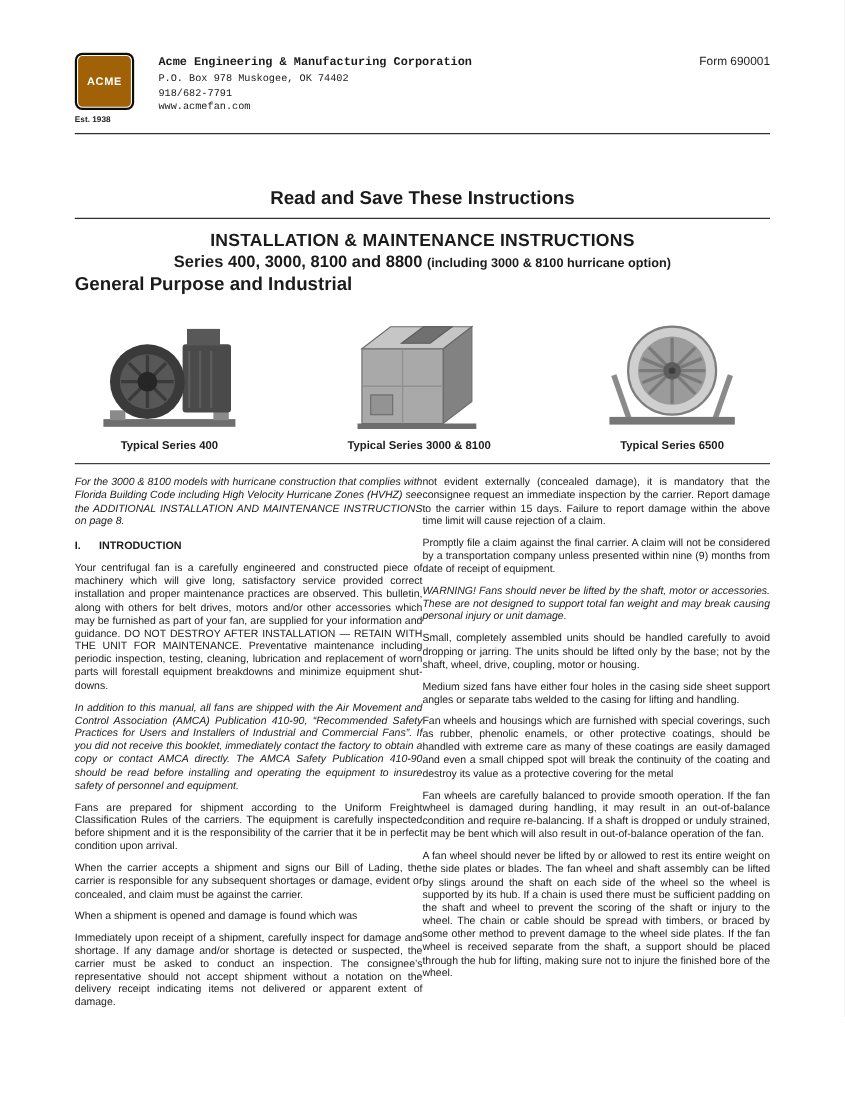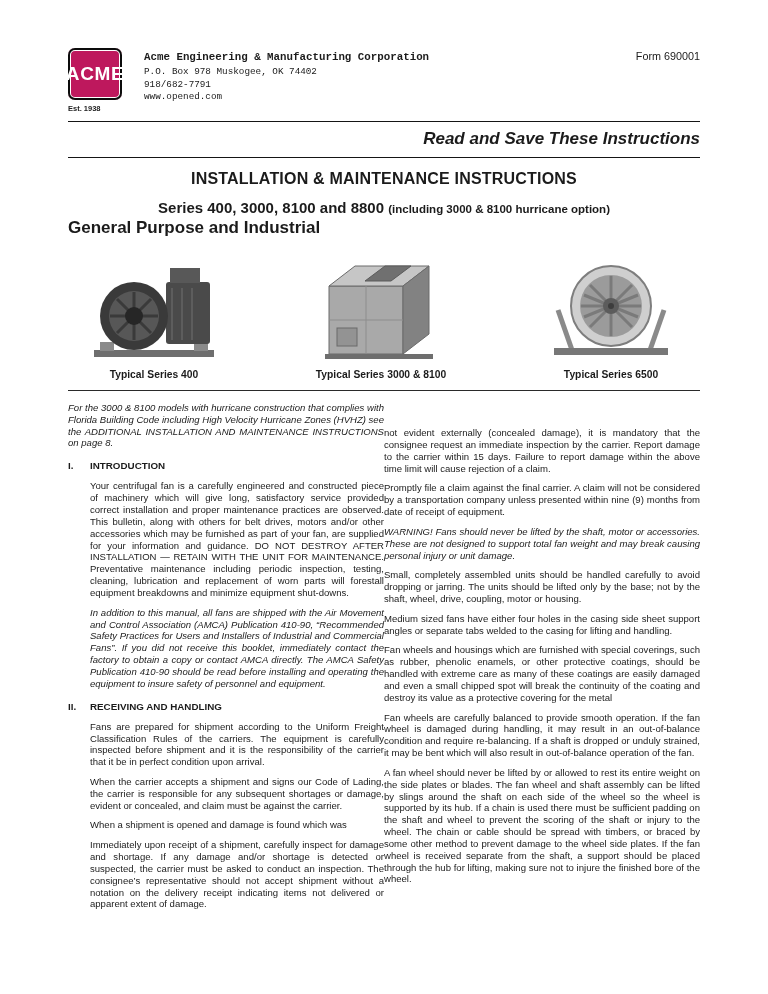--- a/index.html
+++ b/index.html
@@ -3,51 +3,51 @@
 <meta charset="utf-8">
 <style>
   * { margin:0; padding:0; box-sizing:border-box; }
   html,body { background:#d9d9d9; }
   body { font-family:"Liberation Sans", sans-serif; color:#1b1b1b; }
   .page { width:768px; height:994px; margin:0 auto; background:#ffffff; padding:48px 68px 16px 68px; overflow:hidden; position:relative; }
 
   
   .header { display:flex; align-items:flex-start; }
   .logo-col { width:64px; margin-right:12px; flex:0 0 auto; }
-  .logo { width:54px; height:52px; background:#be185d; color:#ffffff; border-radius:7px;
+  .logo { width:54px; height:52px; background:#a16207; color:#ffffff; border-radius:7px;
           display:flex; align-items:center; justify-content:center;
-          font-weight:bold; font-size:19px; letter-spacing:0.6px;
+          font-weight:bold; font-size:10px; letter-spacing:0.6px;
           box-shadow:inset 0 0 0 2px #0c0c0c, inset 0 0 0 3px #ffffff; }
   .est { font-size:7.5px; font-weight:bold; margin-top:4px; color:#222; }
   .company-block { font-size:9.3px; line-height:1.32; padding-top:2px;font-family:Liberation Mono, monospace; }
   .company-name { font-size:10.8px; font-weight:bold; margin-bottom:2px; }
   .form-number { margin-left:auto; font-size:10.8px; padding-top:2px; }
 
   
   .rule { border:none; border-top:1.4px solid #151515; }
   .rule-header { margin-top:8px; }
   .rule-thin { border-top:1px solid #2a2a2a; margin-top:10px; }
 
   
-  .read-save { text-align:right; font-weight:bold; font-style:italic; font-size:17px; padding:7px 0 8px 0; }
+  .read-save { text-align:center; font-weight:bold; font-size:17px; padding:7px 0 8px 0;margin-top:41px; }
   .main-title { text-align:center; font-weight:bold; font-size:16px; margin-top:12px; letter-spacing:0.2px; }
-  .series-line { text-align:center; font-weight:bold; font-size:15px; margin-top:11px; }
+  .series-line { text-align:center; font-weight:bold; font-size:15px; margin-top:1px; }
   .series-note { font-size:11.5px; }
   .gp-title { text-align:left; font-weight:bold; font-size:17px; margin-top:2px; }
 
   
   .figures { display:flex; justify-content:space-between; align-items:flex-end; margin:16px 22px 0 22px; }
   .fig { display:flex; flex-direction:column; align-items:center; }
   .figcap { font-size:10.3px; font-weight:bold; margin-top:7px; white-space:nowrap; }
 
   
-  .columns { display:flex; margin-top:11px; font-size:9.55px; line-height:1.24; text-align:justify;align-items:center; }
+  .columns { display:flex; margin-top:11px; font-size:9.55px; line-height:1.24; text-align:justify; }
   .col { flex:1 1 0; min-width:0; }
   .para { margin-bottom:8px; }
-  .ind { margin-left:22px; }
+  .ind { }
   .italic { font-style:italic; }
   .sec-head { display:flex; font-weight:bold; font-size:9.8px; margin:11px 0 8px 0; }
   .sec-num { width:22px; flex:0 0 auto; }
   .note { margin-bottom:10px; }
 </style>
 </head>
 <body>
 
 <div class="page">
 
@@ -55,21 +55,21 @@
     <div class="logo-col">
       <div class="logo">
         <span>ACME</span>
       </div>
       <div class="est">Est. 1938</div>
     </div>
     <div class="company-block">
       <div class="company-name">Acme Engineering &amp; Manufacturing Corporation</div>
       <div class="company-line">P.O. Box 978 Muskogee, OK  74402</div>
       <div class="company-line">918/682-7791</div>
-      <div class="company-line">www.opened.com</div>
+      <div class="company-line">www.acmefan.com</div>
     </div>
     <div class="form-number">Form 690001</div>
   </div>
 
   <hr class="rule rule-header">
   <div class="read-save">Read and Save These Instructions</div>
   <hr class="rule">
 
   <div class="main-title">INSTALLATION &amp; MAINTENANCE INSTRUCTIONS</div>
   <div class="series-line">
@@ -147,26 +147,22 @@
     <div class="col">
       <p class="para note italic">For the 3000 &amp; 8100 models with hurricane construction that complies with Florida Building Code including High Velocity Hurricane Zones (HVHZ) see the ADDITIONAL INSTALLATION AND MAINTENANCE INSTRUCTIONS on page 8.</p>
 
       <div class="sec-head">
         <span class="sec-num">I.</span>
         <span class="sec-title">INTRODUCTION</span>
       </div>
       <p class="para ind">Your centrifugal fan is a carefully engineered and constructed piece of machinery which will give long, satisfactory service provided correct installation and proper maintenance practices are observed. This bulletin, along with others for belt drives, motors and/or other accessories which may be furnished as part of your fan, are supplied for your information and guidance. DO NOT DESTROY AFTER INSTALLATION — RETAIN WITH THE UNIT FOR MAINTENANCE. Preventative maintenance including periodic inspection, testing, cleaning, lubrication and replacement of worn parts will forestall equipment breakdowns and minimize equipment shut-downs.</p>
       <p class="para ind italic">In addition to this manual, all fans are shipped with the Air Movement and Control Association (AMCA) Publication 410-90, “Recommended Safety Practices for Users and Installers of Industrial and Commercial Fans”. If you did not receive this booklet, immediately contact the factory to obtain a copy or contact AMCA directly. The AMCA Safety Publication 410-90 should be read before installing and operating the equipment to insure safety of personnel and equipment.</p>
 
-      <div class="sec-head">
-        <span class="sec-num">II.</span>
-        <span class="sec-title">RECEIVING AND HANDLING</span>
-      </div>
       <p class="para ind">Fans are prepared for shipment according to the Uniform Freight Classification Rules of the carriers. The equipment is carefully inspected before shipment and it is the responsibility of the carrier that it be in perfect condition upon arrival.</p>
-      <p class="para ind">When the carrier accepts a shipment and signs our Code of Lading, the carrier is responsible for any subsequent shortages or damage, evident or concealed, and claim must be against the carrier.</p>
+      <p class="para ind">When the carrier accepts a shipment and signs our Bill of Lading, the carrier is responsible for any subsequent shortages or damage, evident or concealed, and claim must be against the carrier.</p>
       <p class="para ind">When a shipment is opened and damage is found which was</p>
       <p class="para ind">Immediately upon receipt of a shipment, carefully inspect for damage and shortage. If any damage and/or shortage is detected or suspected, the carrier must be asked to conduct an inspection.  The consignee’s representative should not accept shipment without a notation on the delivery receipt indicating items not delivered or apparent extent of damage.</p>
     </div>
 
     <div class="col">
       <p class="para">not evident externally (concealed damage), it is mandatory that the consignee request an immediate inspection by the carrier. Report damage to the carrier within 15 days. Failure to report damage within the above time limit will cause rejection of a claim.</p>
       <p class="para">Promptly file a claim against the final carrier. A claim will not be considered by a transportation company unless presented within nine (9) months from date of receipt of equipment.</p>
       <p class="para italic">WARNING! Fans should never be lifted by the shaft, motor or accessories. These are not designed to support total fan weight and may break causing personal injury or unit damage.</p>
       <p class="para">Small, completely assembled units should be handled carefully to avoid dropping or jarring. The units should be lifted only by the base; not by the shaft, wheel, drive, coupling, motor or housing.</p>
       <p class="para">Medium sized fans have either four holes in the casing side sheet support angles or separate tabs welded to the casing for lifting and handling.</p>

